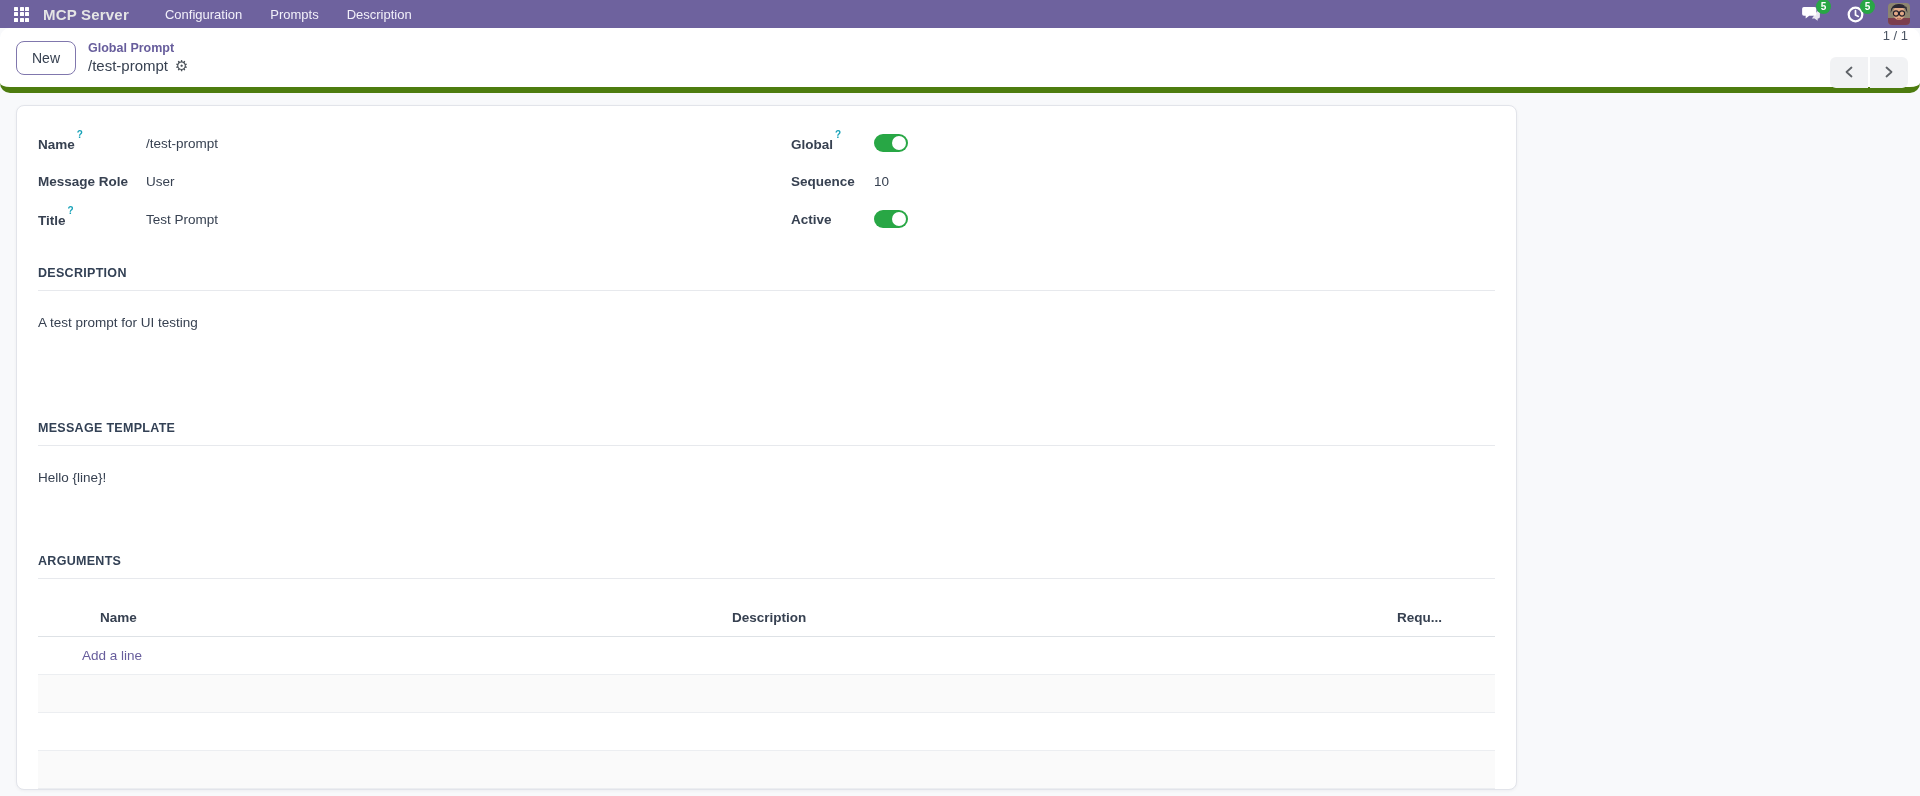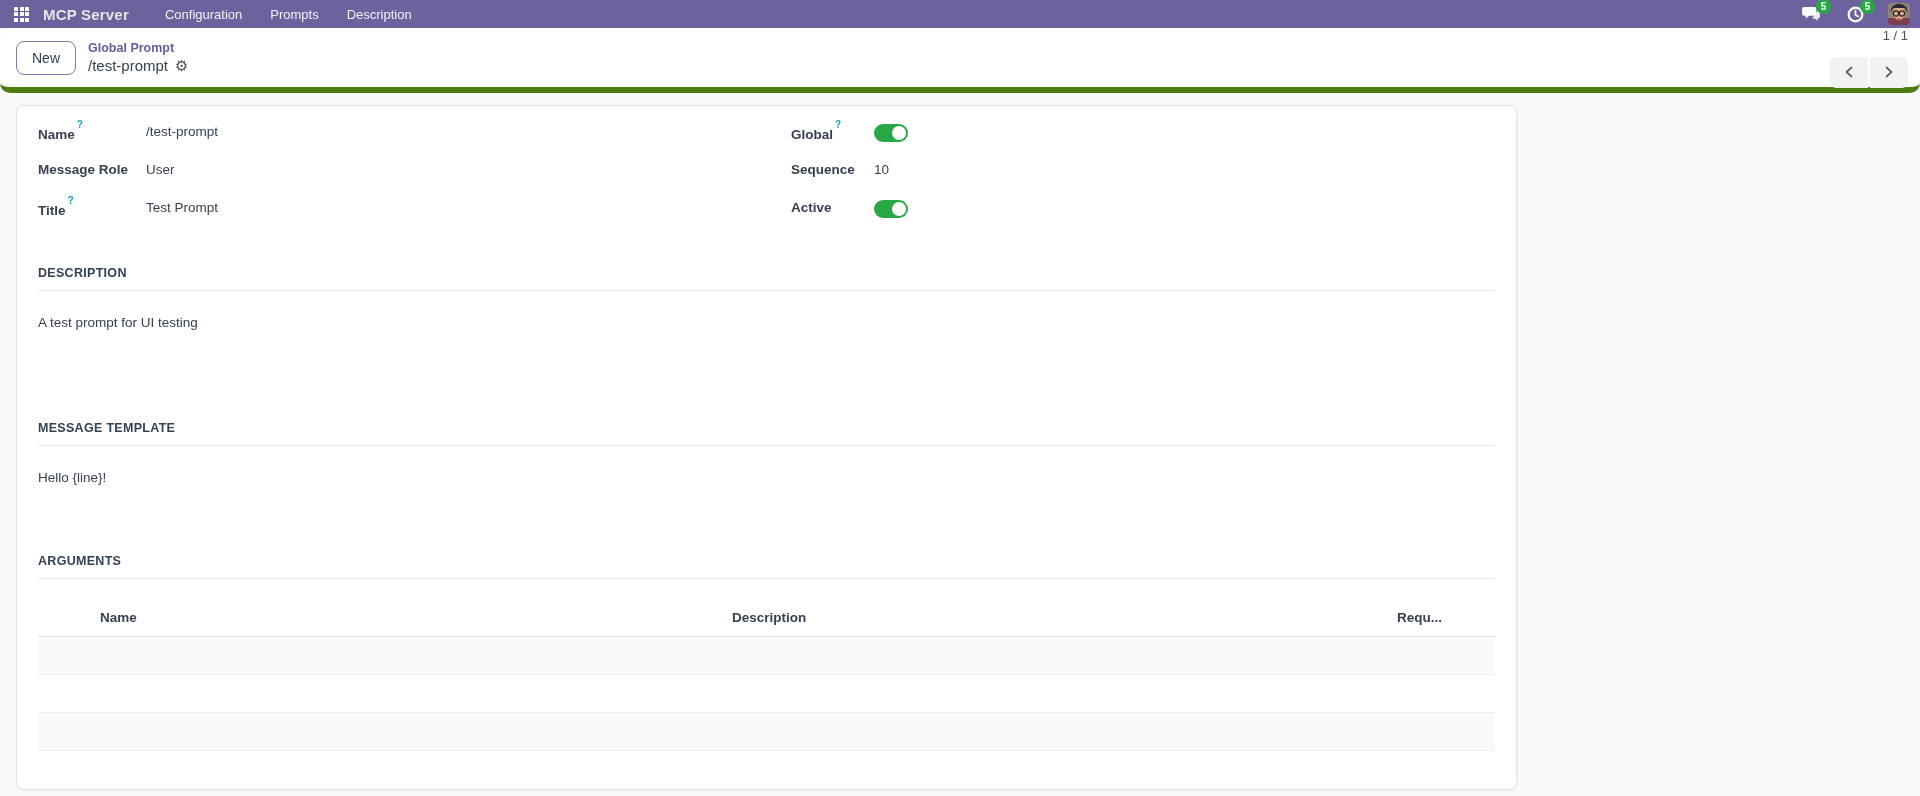--- a/index.html
+++ b/index.html
@@ -33,21 +33,21 @@
   .pager-buttons { display:flex; gap:2px; }
   .pager-btn { width:38px; height:31px; background:#f1f2f4; border:none; display:flex; align-items:center; justify-content:center; cursor:pointer; }
   .pager-btn.prev { border-radius:6px 0 0 6px; }
   .pager-btn.next { border-radius:0 6px 6px 0; }
 
   
   .sheet { width:1501px; height:685px; margin:12px 0 0 16px; background:#fff; border:1px solid #e2e4ea;
            border-radius:8px; box-shadow:0 1px 3px rgba(60,60,90,.06); padding:18px 21px; overflow:hidden; }
 
   .o-group { display:grid; grid-template-columns:753px 1fr; }
-  .field-row { display:flex; height:38px; }
+  .field-row { display:flex; align-items:center; height:38px; }
   .field-label { width:108px; flex:none; font-size:13.5px; font-weight:600; color:#374151; }
   .col-right .field-label { width:83px; }
   .help-sup { color:#17a2b8; font-size:10px; font-weight:600; position:relative; top:-5px; left:2px; cursor:pointer; }
   .field-value { font-size:13.5px; color:#374151; }
 
   .toggle { width:34px; height:18px; border-radius:9px; background:#adb5bd; position:relative; cursor:pointer; flex:none; }
   .toggle.on { background:#28a745; }
   .toggle .knob { position:absolute; top:2px; left:2px; width:14px; height:14px; border-radius:50%; background:#fff; }
   .toggle.on .knob { left:auto; right:2px; }
 
@@ -188,18 +188,22 @@
 
   <div class="o-section-header args-header">ARGUMENTS</div>
 
   <div class="args-table">
     <div class="args-row head">
       <span class="c-handle"></span>
       <span class="c-name">Name</span>
       <span class="c-desc">Description</span>
       <span class="c-req cell-ellipsis">Requ...</span>
     </div>
+    <div class="args-row">
+      <span></span>
+      <span class="add-line">Add a line</span>
+    </div>
     <div class="args-row stripe"></div>
     <div class="args-row"></div>
     <div class="args-row stripe"></div>
   </div>
 
 </div>
 
 </body></html>

